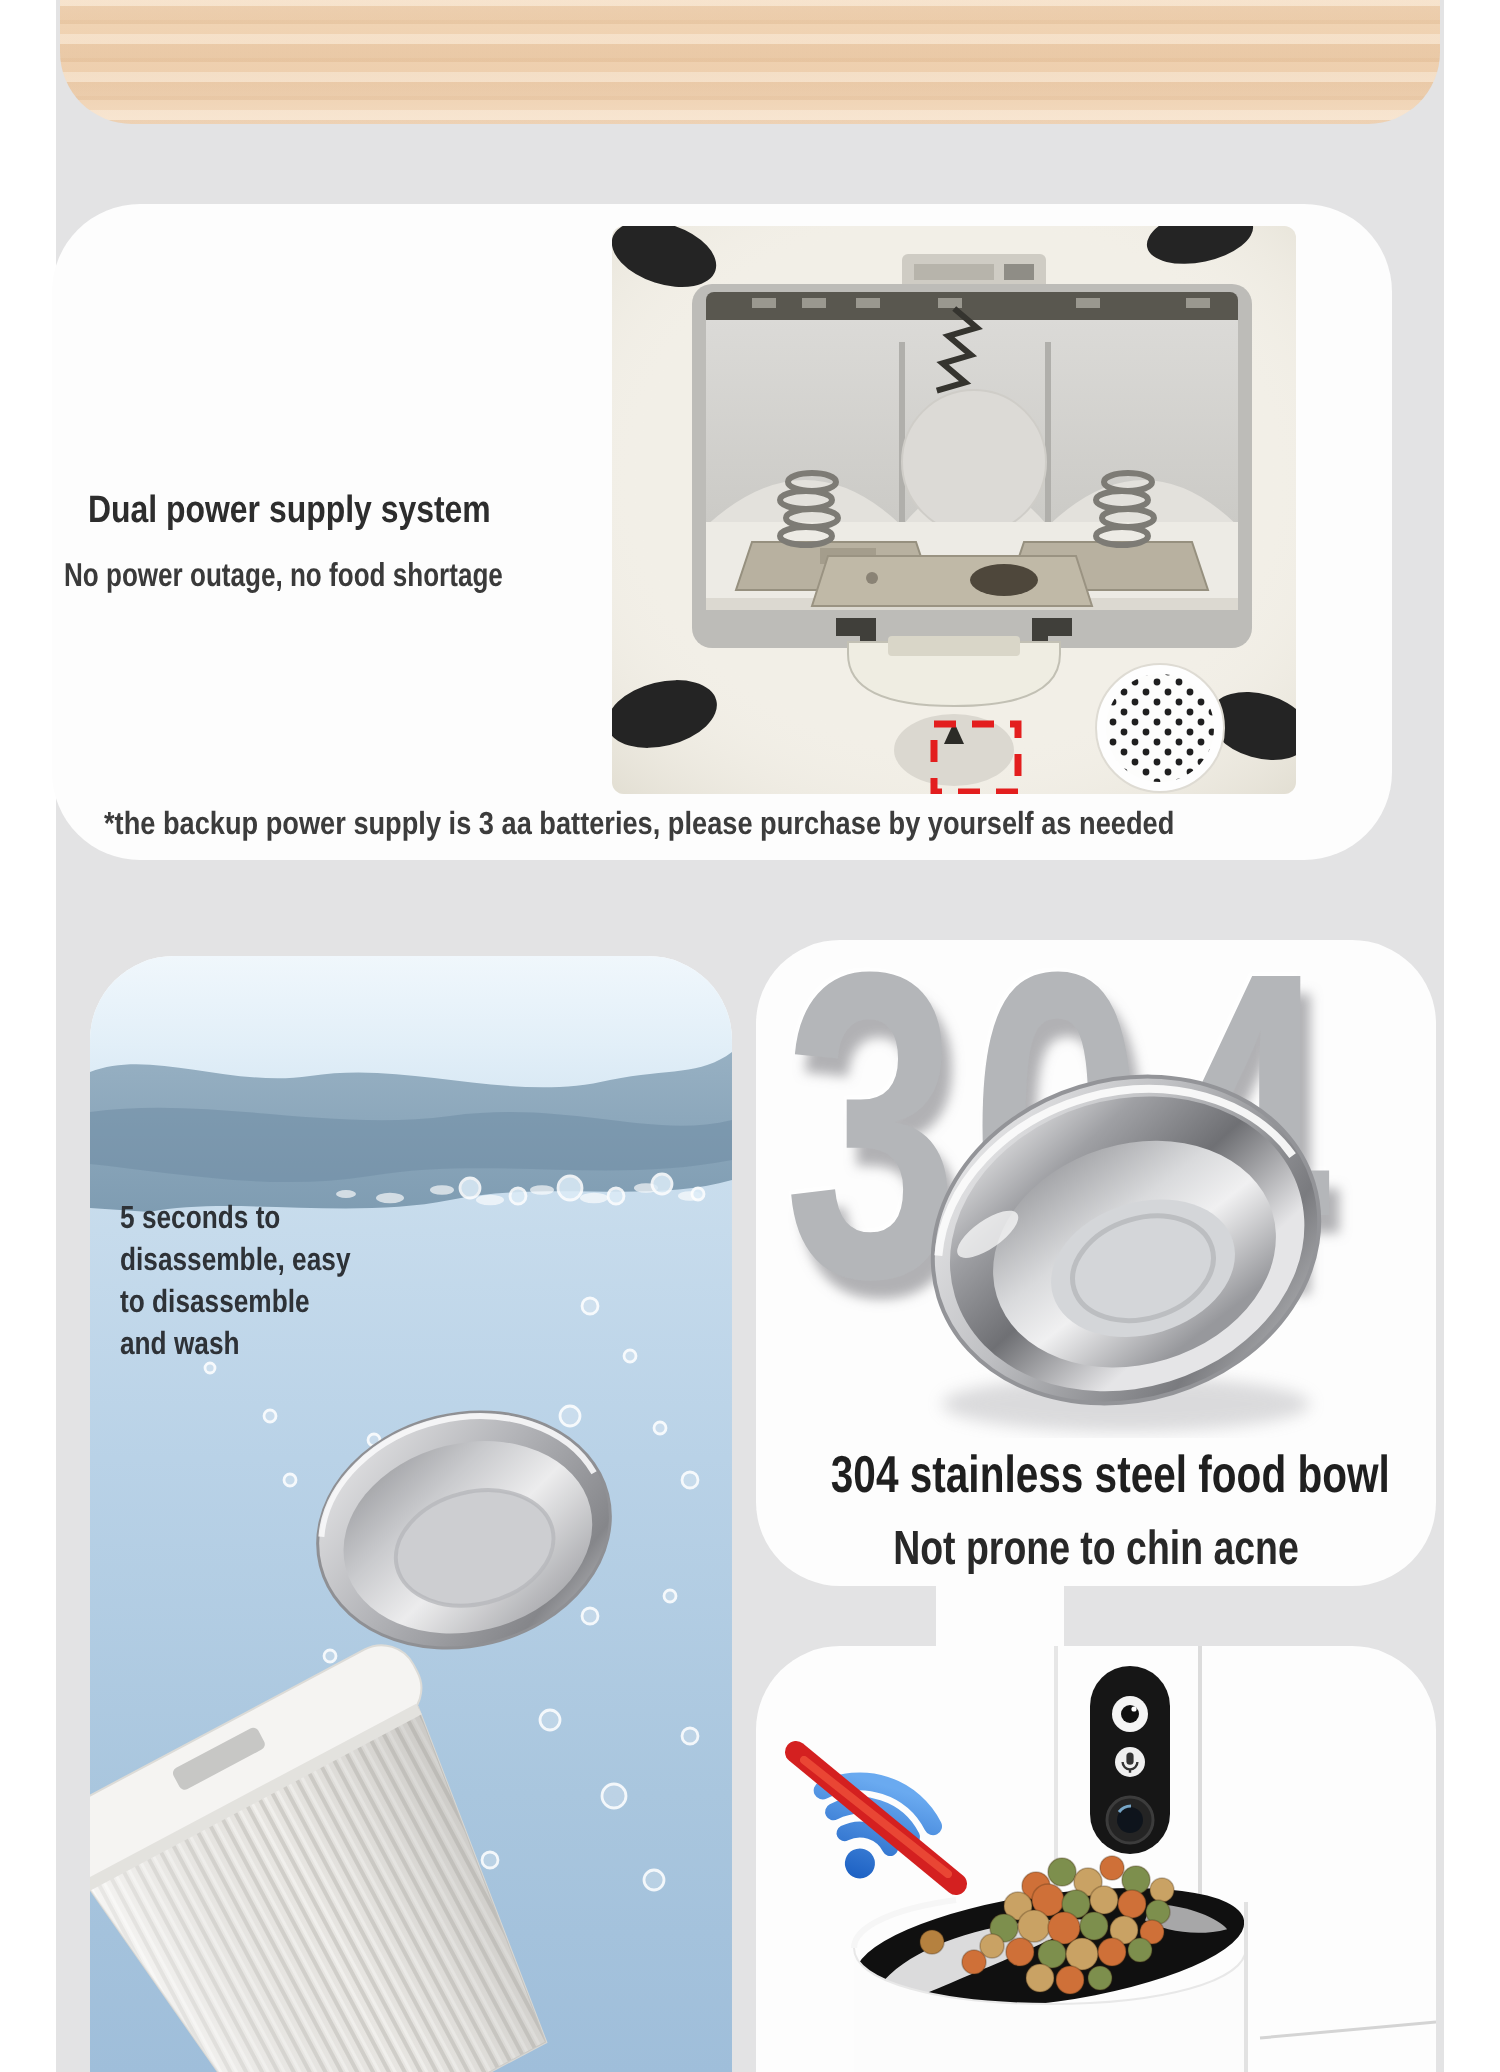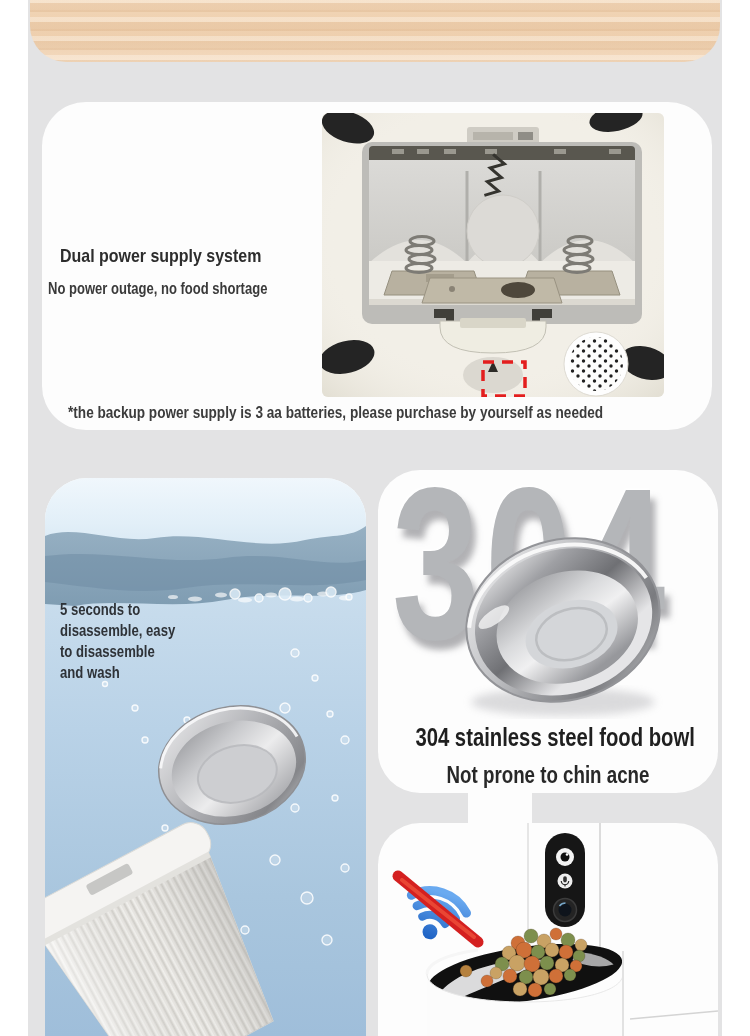--- a/index.html
+++ b/index.html
@@ -4,21 +4,21 @@
 <style>
   html,body{margin:0;padding:0;background:#ffffff;font-family:"Liberation Sans",sans-serif;}
   .stage{position:relative;width:750px;height:1036px;overflow:hidden;background:#ffffff;}
   .panel{position:absolute;left:28px;top:0;width:694px;height:1036px;background:#e3e3e4;}
   .wood{position:absolute;left:30px;top:-28px;width:690px;height:90px;border-radius:0 0 36px 36px;
     background:
       repeating-linear-gradient(180deg, rgba(205,156,108,0.22) 0 2px, rgba(255,255,255,0) 2px 7px,
         rgba(255,248,238,0.38) 7px 12px, rgba(205,158,112,0.14) 12px 19px),
       linear-gradient(180deg,#f6e1c9 0%,#f0d3b3 45%,#eecfae 72%,#f3dabf 100%);}
   .card{position:absolute;background:#fdfdfd;}
-  .card1{left:42px;top:102px;width:670px;height:328px;border-radius:44px;}
+  .card1{left:26px;top:102px;width:670px;height:328px;border-radius:44px;}
   .card2{left:45px;top:478px;width:321px;height:558px;border-radius:42px 42px 0 0;overflow:hidden;}
   .card3{left:378px;top:470px;width:340px;height:323px;border-radius:42px;overflow:hidden;}
   .card4{left:378px;top:823px;width:340px;height:213px;border-radius:42px 42px 0 0;overflow:hidden;}
   .bridge{position:absolute;left:468px;top:791px;width:64px;height:34px;background:#fdfdfd;}
 
   .dp-title{position:absolute;left:18px;top:143px;font-size:19px;font-weight:700;color:#2d2d2d;
     white-space:nowrap;transform:scaleX(0.84);transform-origin:left top;}
   .dp-sub{position:absolute;left:6px;top:177px;font-size:16.5px;font-weight:700;color:#3a3a3a;
     white-space:nowrap;transform:scaleX(0.79);transform-origin:left top;}
   .dp-foot{position:absolute;left:26px;top:302px;font-size:16px;font-weight:700;color:#3c3c3c;

